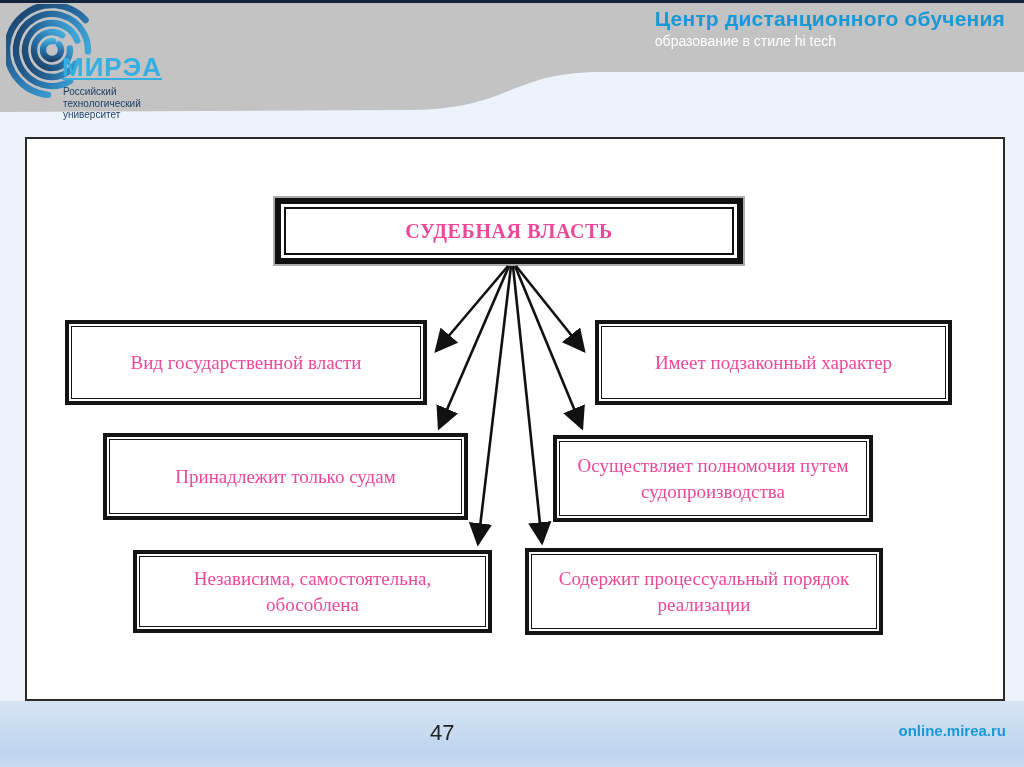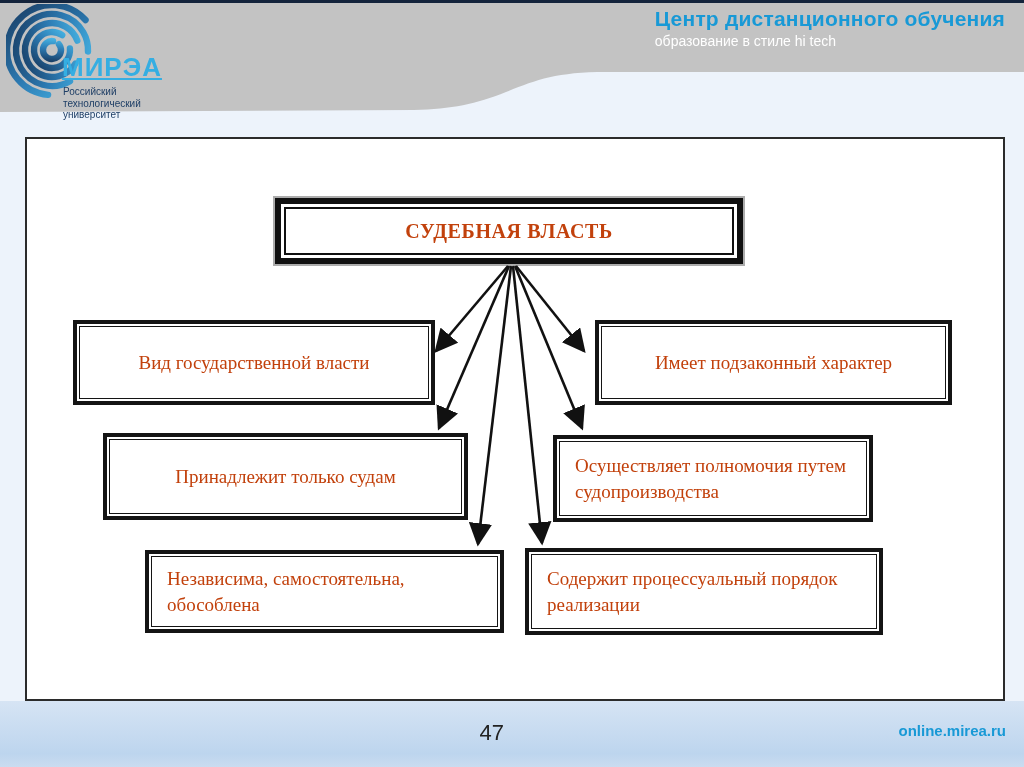--- a/index.html
+++ b/index.html
@@ -18,47 +18,47 @@
   .brand-name{position:absolute;left:56px;top:48px;font-size:26px;font-weight:bold;color:#35aee2;letter-spacing:1px;text-decoration:underline;}
   .brand-sub{position:absolute;left:57px;top:82px;font-size:10px;line-height:1.15;color:#1f3f66;}
   
   .slide{
     position:absolute;left:25px;top:137px;width:980px;height:564px;
     background:#ffffff;border:2px solid #2b2b2b;box-sizing:border-box;
   }
   
   .dbox{
     position:absolute;box-sizing:border-box;background:#ffffff;
-    display:flex;align-items:center;justify-content:center;
-    font-family:"Liberation Serif",serif;font-size:19px;color:#c2410c;
+    display:flex;align-items:center;justify-content:center;text-align:center;
+    font-family:"Liberation Serif",serif;font-size:19px;color:#ec4899;
     padding:4px 18px;line-height:1.35;
   }
   .root-box{
     left:275px;top:198px;width:468px;height:66px;
     border:6px solid #101010;
     box-shadow:0 0 0 2px rgba(70,70,70,.45), inset 0 0 0 3px #ffffff, inset 0 0 0 5px #101010;
     font-weight:bold;font-size:20px;letter-spacing:.6px;
   }
   .child-box{
     border:4px solid #141414;
     box-shadow:inset 0 0 0 2px #ffffff, inset 0 0 0 3px #141414;
   }
-  .b0{left:65px; top:320px;width:362px;height:85px;margin-left:8px;}
+  .b0{left:65px; top:320px;width:362px;height:85px;}
   .b1{left:595px;top:320px;width:357px;height:85px;}
   .b2{left:103px;top:433px;width:365px;height:87px;}
   .b3{left:553px;top:435px;width:320px;height:87px;}
-  .b4{left:133px;top:550px;width:359px;height:83px;margin-left:12px;}
+  .b4{left:133px;top:550px;width:359px;height:83px;}
   .b5{left:525px;top:548px;width:358px;height:87px;}
   .arrows{position:absolute;left:0;top:0;width:1024px;height:767px;pointer-events:none;}
   
   .footer{
     position:absolute;left:0;top:701px;width:1024px;height:66px;
     background:linear-gradient(#d6e4f4,#bdd5ee 80%,#cadcf0);
   }
-  .page-number{position:absolute;left:430px;top:19px;width:74px;text-align:right;font-size:22px;color:#222222;}
+  .page-number{position:absolute;left:430px;top:19px;width:74px;text-align:left;font-size:22px;color:#222222;}
   .site-link{position:absolute;right:18px;top:21px;font-size:15px;font-weight:bold;color:#1899d6;cursor:pointer;}
 </style>
 </head>
 <body>
 
 <div class="screen">
 
   <svg class="header-bg" viewBox="0 0 1024 120" aria-hidden="true">
     <path d="M0,0 H1024 V72 H606 C556,72 536,80 506,92 C476,104 452,109 414,110 L0,112 Z" fill="#c3c3c3"></path>
   </svg>

